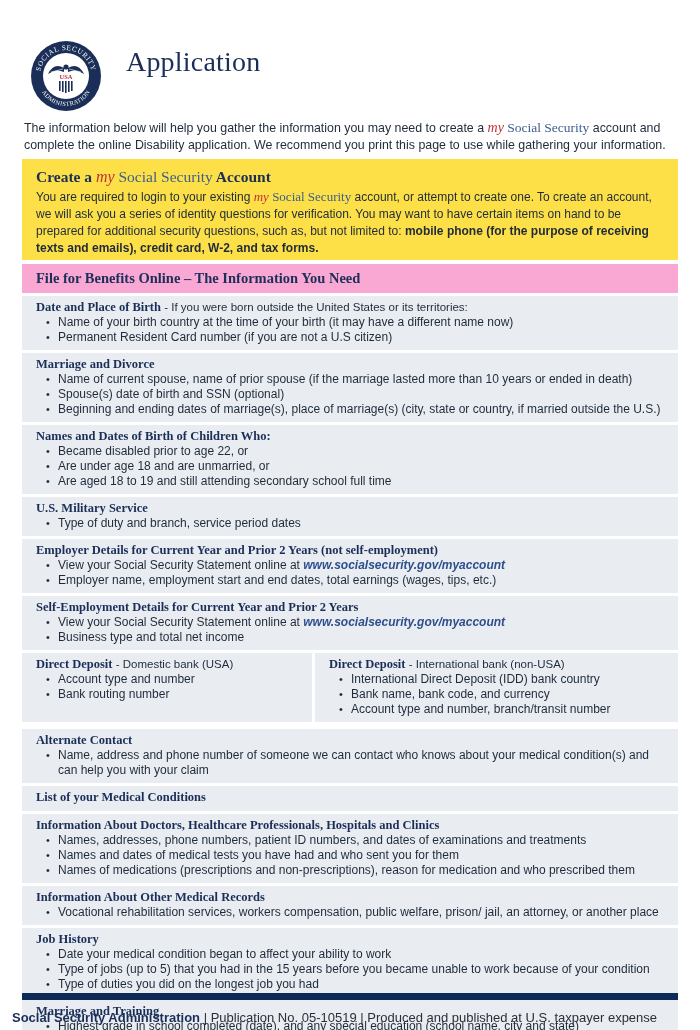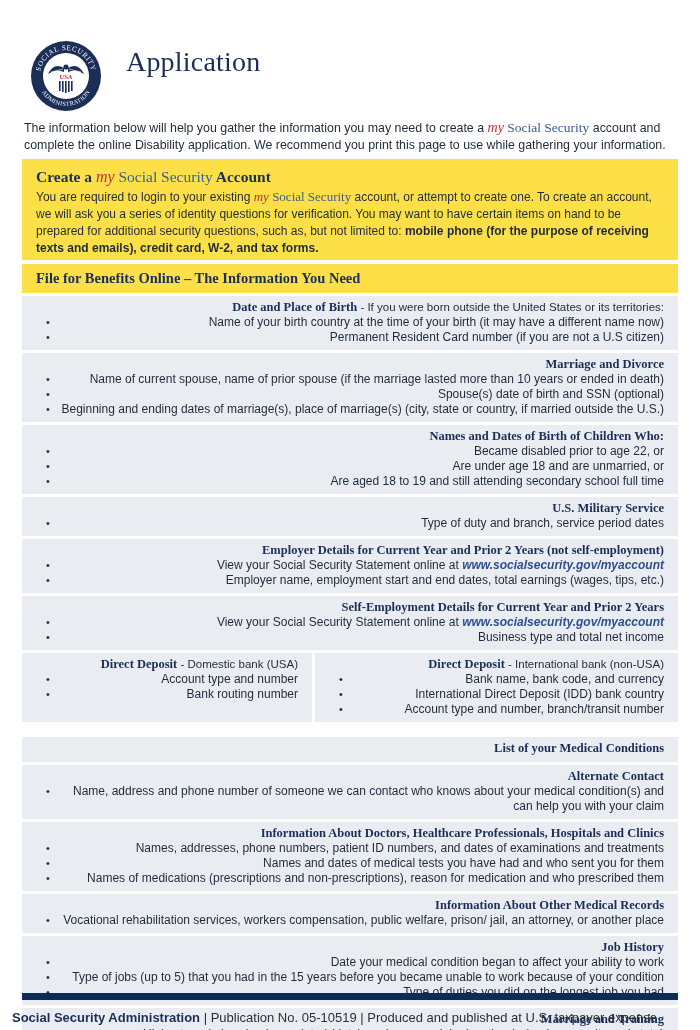--- a/index.html
+++ b/index.html
@@ -17,35 +17,35 @@
 
     .create-box { position: absolute; left: 22px; top: 159px; width: 656px; height: 101px; background: #fde047; padding: 9px 14px 0 14px; }
     .create-title { font-family: "Liberation Serif", serif; font-size: 15.5px; font-weight: bold; color: #1a2e58; line-height: 18px; }
     .create-title .my { font-size: 16px; font-weight: normal; }
     .create-title .ss { font-size: 15.5px; font-weight: normal; }
     .create-body { font-size: 12px; line-height: 17px; color: #1f2a3a; margin-top: 2px; }
     .create-body .my { font-size: 13px; }
     .create-body .ss { font-size: 13px; }
     .create-body b { color: #1f2a3a; }
 
-    .file-header { position: absolute; left: 22px; top: 264px; width: 656px; height: 29px; background: #fde047;
+    .file-header { position: absolute; left: 22px; top: 264px; width: 656px; height: 29px; background: #f9a8d4;
                    font-family: "Liberation Serif", serif; font-weight: bold; font-size: 14.5px; color: #1a2e58;
                    padding: 6px 0 0 14px; }
 
     .sections { position: absolute; left: 22px; top: 296px; width: 656px; }
-    .section { background: #e9edf1; margin-bottom: 3px; padding: 4px 14px 5px 14px; text-align: right; }
+    .section { background: #e9edf1; margin-bottom: 3px; padding: 4px 14px 5px 14px; }
     .sec-title { font-family: "Liberation Serif", serif; font-weight: bold; font-size: 12.5px; color: #1a2e58; line-height: 15px; }
     .sec-title .sub { font-family: "Liberation Sans", sans-serif; font-weight: normal; font-size: 11.5px; color: #1f2a3a; }
     ul.bullets { list-style: none; margin-top: 0px; }
     ul.bullets li { position: relative; padding-left: 22px; font-size: 12px; line-height: 15px; color: #1f2a3a; }
     ul.bullets li::before { content: "\2022"; position: absolute; left: 10px; top: 0; font-size: 11px; color: #1f2a3a; }
     .link { font-weight: bold; font-style: italic; color: #2d4f8e; }
 
     .two-col { display: flex; margin-bottom: 3px; }
-    .two-col .section { margin-bottom: 12px; }
+    .two-col .section { margin-bottom: 4px; }
     .col-left { width: 290px; margin-right: 3px; }
     .col-right { flex: 1; }
 
     .footer-bar { position: absolute; left: 22px; top: 993px; width: 656px; height: 7px; background: #0e2b58; }
     .footer-text { position: absolute; left: 12px; top: 1010px; font-size: 13px; color: #2a2f38; }
     .footer-text b { color: #1a2e58; }
   </style>
 </head>
 <body>
 
@@ -152,36 +152,36 @@
     <div class="section col-left">
       <div class="sec-title"><span>Direct Deposit</span><span class="sub"> - Domestic bank (USA)</span></div>
       <ul class="bullets">
         <li>Account type and number</li>
         <li>Bank routing number</li>
       </ul>
     </div>
     <div class="section col-right">
       <div class="sec-title"><span>Direct Deposit</span><span class="sub"> - International bank (non-USA)</span></div>
       <ul class="bullets">
+        <li>International Direct Deposit (IDD) bank country</li>
         <li>Bank name, bank code, and currency</li>
-        <li>International Direct Deposit (IDD) bank country</li>
         <li>Account type and number, branch/transit number</li>
       </ul>
     </div>
   </div>
 
+  <div class="section">
+    <div class="sec-title">Alternate Contact</div>
+    <ul class="bullets">
+      <li>Name, address and phone number of someone we can contact who knows about your medical condition(s) and can help you with your claim</li>
+    </ul>
+  </div>
+
   <div class="section" style="padding-bottom:6px;">
     <div class="sec-title">List of your Medical Conditions</div>
-  </div>
-
-  <div class="section">
-    <div class="sec-title">Alternate Contact</div>
-    <ul class="bullets">
-      <li>Name, address and phone number of someone we can contact who knows about your medical condition(s) and can help you with your claim</li>
-    </ul>
   </div>
 
   <div class="section">
     <div class="sec-title">Information About Doctors, Healthcare Professionals, Hospitals and Clinics</div>
     <ul class="bullets">
       <li>Names, addresses, phone numbers, patient ID numbers, and dates of examinations and treatments</li>
       <li>Names and dates of medical tests you have had and who sent you for them</li>
       <li>Names of medications (prescriptions and non-prescriptions), reason for medication and who prescribed them</li>
     </ul>
   </div>

